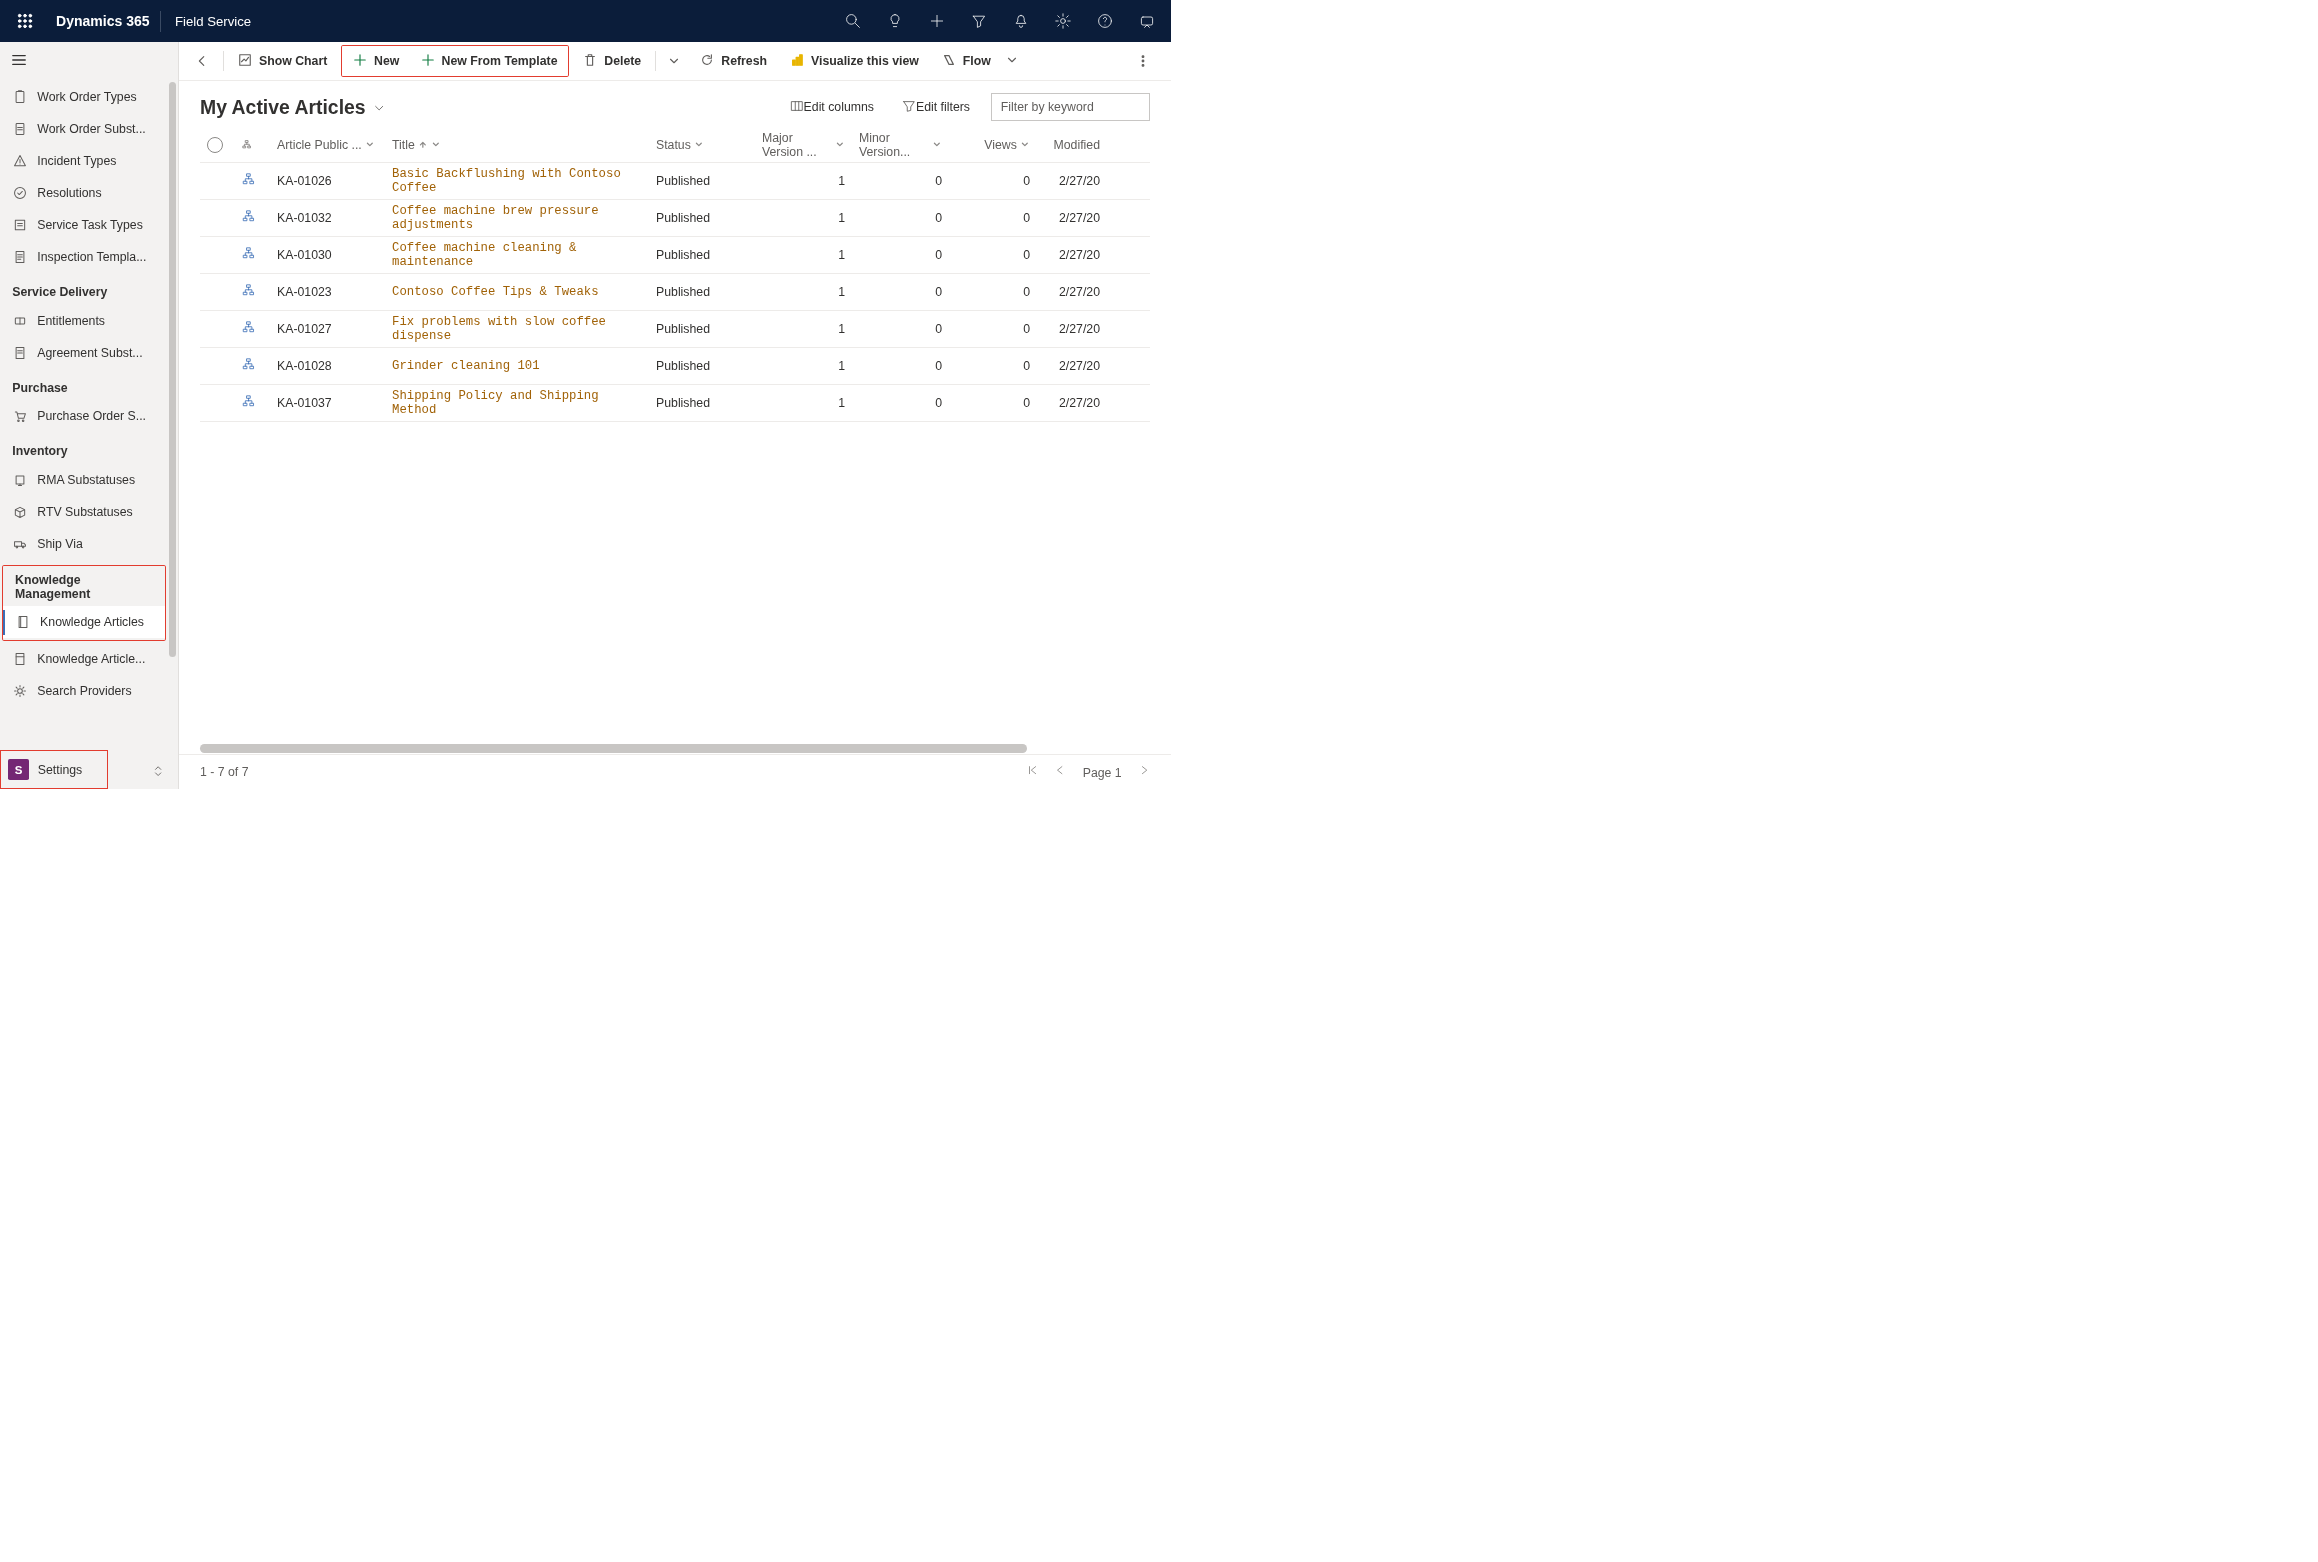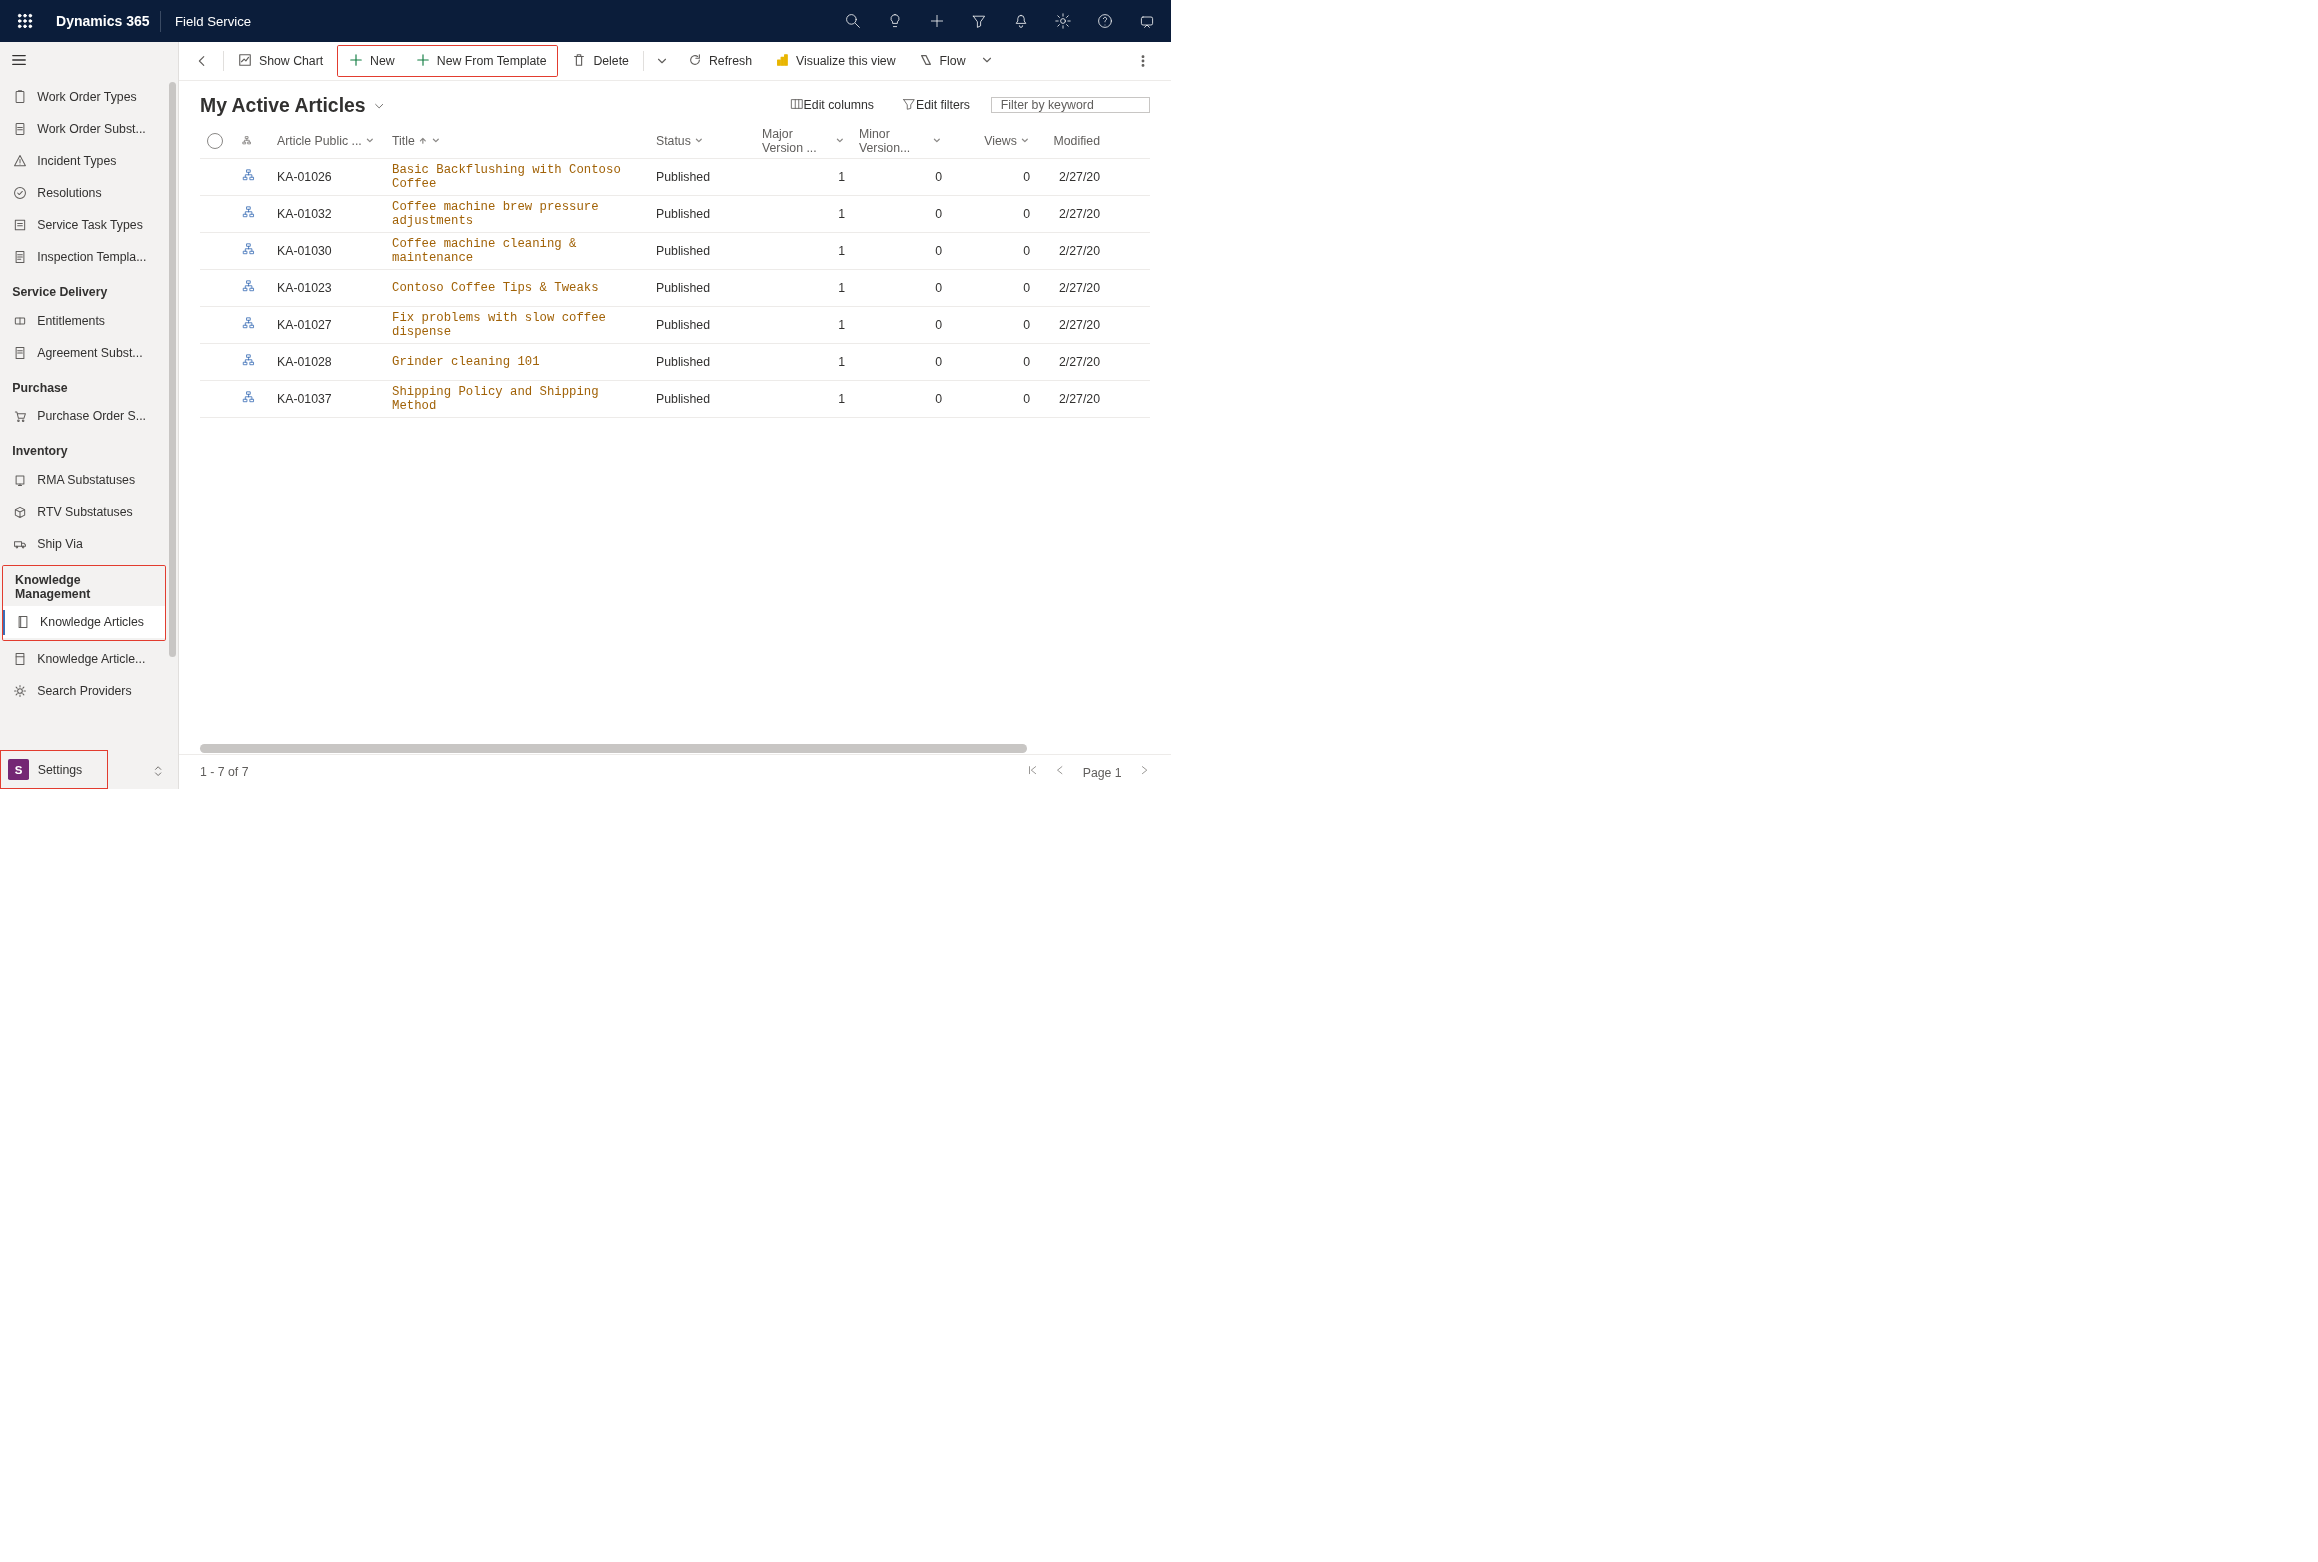--- a/index.html
+++ b/index.html
@@ -33,37 +33,37 @@
 .side-scrollbar { position:absolute; right:0; top:0; width:8.8px; height:100%; }
 .side-scrollbar-thumb { width:7px; background:#c8c6c4; border-radius:3.5px;}
 .redbox { border:1.8px solid #e23c2f; border-radius:1.8px;}
 .side-bottom { height:39px; background:#f3f2f1; display:flex; align-items:center; gap:8.8px; padding:0 8.8px 0 7px;}
 .sb-badge { width:21px; height:21px; background:#742774; color:#fff; display:flex; align-items:center; justify-content:center; font-weight:600; border-radius:1.8px; font-size:11.5px;}
 .sb-chev { margin-left:auto; color:#605e5c;}
 
 
 .main { flex:1; display:flex; flex-direction:column; border-left:0.9px solid #e1dfdd;}
 .cmdbar { height:39px; border-bottom:0.9px solid #edebe9; display:flex; align-items:center; padding-left:5.3px; gap:1.8px;}
-.cmd { height:28px; display:flex; align-items:center; gap:7px; padding:0 10.6px; cursor:pointer; color:#323130;}
+.cmd { height:28px; display:flex; align-items:center; gap:7px; padding:0 10.6px; cursor:pointer; color:#323130;font-weight:bold;}
 .cmd svg { width:14px; height:14px; fill:none; stroke:#605e5c; stroke-width:1.3;}
 .cmd .green svg { stroke:#107c41;}
 .cmd .yellow svg { stroke:#e8b500; fill:#e8b500;}
 .cmd-sep { width:0.9px; height:19.4px; background:#e1dfdd; margin:0 1.8px;}
 .back { width:35px; justify-content:center; padding:0;}
 .newbox { border:1.8px solid #e23c2f; border-radius:1.8px; display:flex; align-items:center; height:32px; margin:0 1.8px;}
 .cmdbar .more { margin-left:auto; margin-right:10.6px;}
 
 
 .viewhdr { display:flex; align-items:center; padding:12.3px 21px 7px 21px; gap:14px;}
 .viewtitle { font-size:19.4px; font-weight:600; display:flex; align-items:center; gap:7px;}
 .viewtitle .chev svg{ width:12.3px; height:12.3px; stroke:#605e5c; fill:none;}
 .viewhdr-spacer { flex:1;}
 .hdrbtn { display:flex; align-items:center; padding:3.5px 7px; cursor:pointer;}
 .hdrbtn svg { width:14px; height:14px; stroke:#605e5c; fill:none;}
-.searchbox { width:159px; height:16px; border:0.9px solid #c8c6c4; padding:0 8.8px; display:flex; align-items:center; color:#605e5c;}
+.searchbox { width:159px; height:28px; border:0.9px solid #c8c6c4; padding:0 8.8px; display:flex; align-items:center; color:#605e5c;}
 .searchbox input { border:none; outline:none; width:100%; font-size:12.3px; color:#323130;}
 .searchbox input::placeholder{color:#605e5c;}
 
 
 .grid { padding:0 21px; }
 .ghead { display:flex; align-items:center; height:35px; border-bottom:0.9px solid #edebe9; color:#605e5c; font-size:12.3px;}
 .gcell { padding:0 7px; display:flex; align-items:center; gap:3.5px;}
 .gcell .chev svg, .ghead svg { width:9.7px; height:9.7px; stroke:#8a8886; fill:none; stroke-width:1.5;}
 .col-sel { width:35px;}
 .col-hier { width:35px;}

